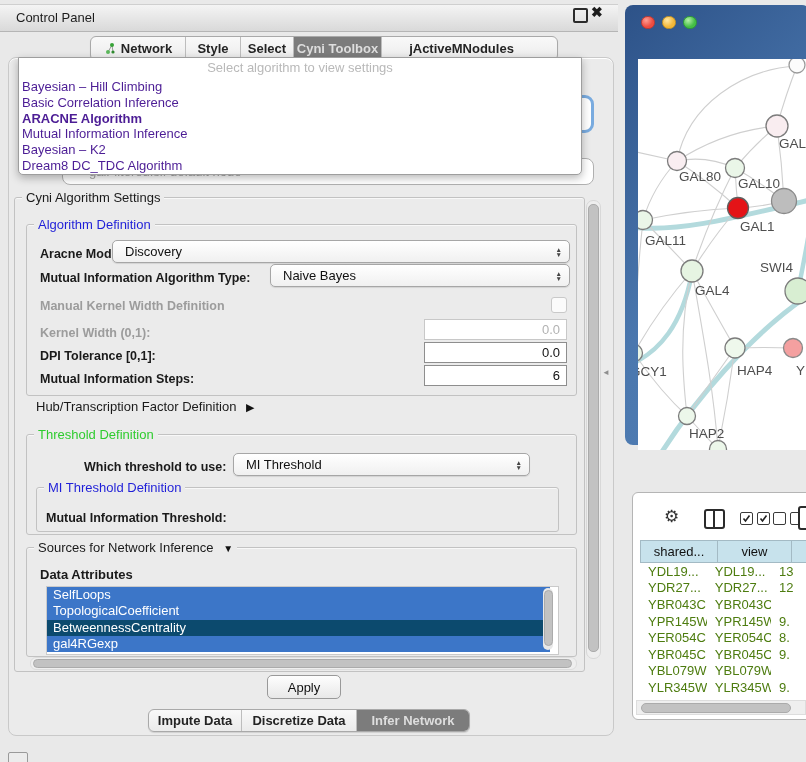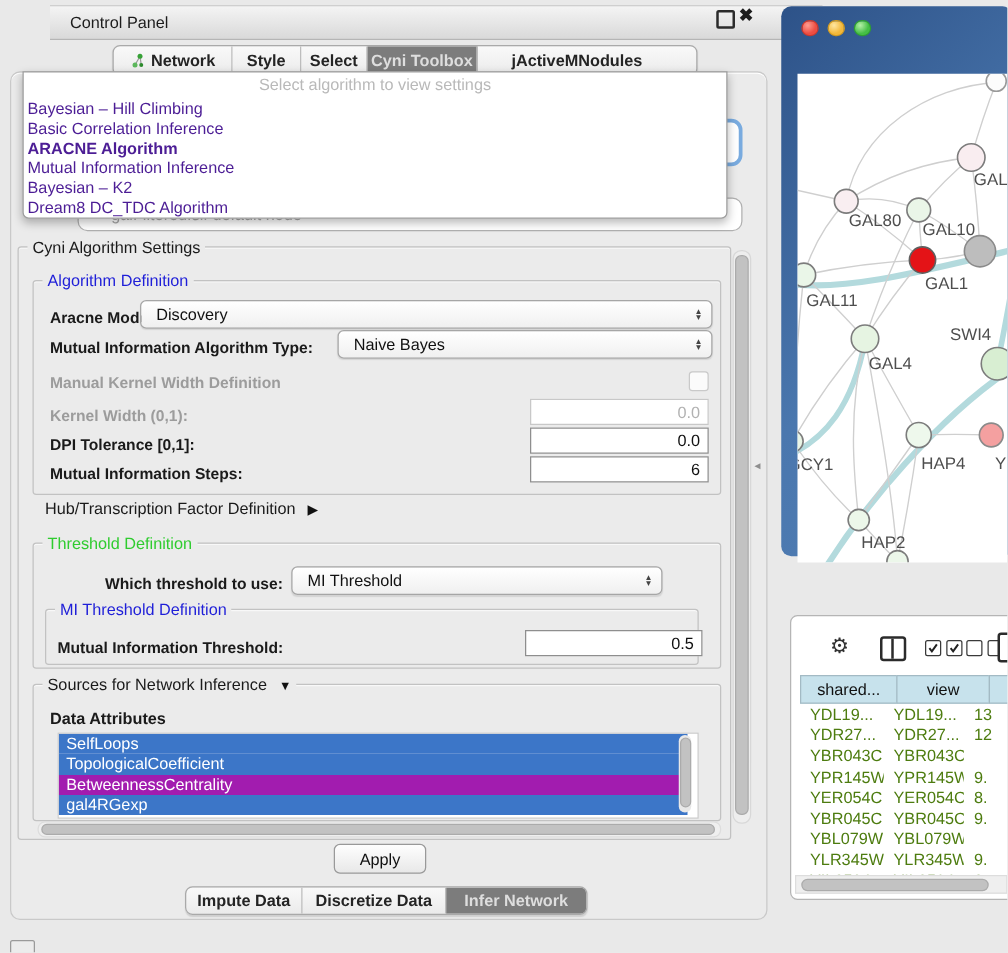--- a/index.html
+++ b/index.html
@@ -1,20 +1,20 @@
 <!DOCTYPE html>
 <html><head>
 <meta charset="utf-8">
 <style>
   html,body{margin:0;padding:0;background:#e9e9e9;}
   #root{position:relative;width:806px;height:762px;background:#e9e9e9;overflow:hidden;
         font-family:"Liberation Sans",sans-serif;color:#1a1a1a;}
   
   .titlebar{position:absolute;left:0;top:4px;width:618px;height:26px;
-    background:linear-gradient(#f4f4f4,#d9d9d9);border-top:1px solid #cfcfcf;border-bottom:1px solid #b5b5b5;margin-left:40px;}
+    background:linear-gradient(#f4f4f4,#d9d9d9);border-top:1px solid #cfcfcf;border-bottom:1px solid #b5b5b5;}
   .titlebar .t{position:absolute;left:16px;top:5px;font-size:13px;color:#1c1c1c;}
   .float-btn{position:absolute;left:573px;top:8px;width:11px;height:11px;border:2px solid #2b2b2b;border-radius:2px;}
   .close-btn{position:absolute;left:591px;top:4px;font-size:14px;font-weight:bold;color:#1c1c1c;}
   
   .tabbar{position:absolute;display:flex;border:1px solid #a9a9a9;border-radius:6px;overflow:hidden;
     background:linear-gradient(#f9f9f9,#ebebeb);box-shadow:0 1px 1px rgba(0,0,0,.12);}
   .tab{display:flex;align-items:center;justify-content:center;font-weight:bold;font-size:13px;color:#242424;
     border-right:1px solid #bdbdbd;height:100%;box-sizing:border-box;}
   .tab:last-child{border-right:none;}
   .tab.sel{background:#7c7c7c;color:#dedede;}
@@ -215,34 +215,31 @@
     <span>MI Threshold</span>
     <span class="spin">
       <span>▲</span>
         <span>▼</span>
       </span>
   </div>
 
   <div class="groupbox" style="left:36px;top:487px;width:521px;height:43px;"></div>
   <div class="legend blue" style="left:44px;top:480px;">MI Threshold Definition</div>
   <div class="lbl" style="left:46px;top:511px;">Mutual Information Threshold:</div>
-  <div class="field" style="left:420px;top:504px;width:142px;height:21px;">
-    <span>0.5</span>
-    </div>
 
   <div class="groupbox" style="left:26px;top:547px;width:549px;height:108px;"></div>
   <div class="legend" style="left:34px;top:540px;">
     <span>Sources for Network Inference</span>
     <span class="tri" style="font-size:10px;">▼</span>
   </div>
   <div class="lbl" style="left:40px;top:567px;font-size:13px;">Data Attributes</div>
   <div class="attrlist" id="attr-list">
       <div class="attr-item" style="background: rgb(60, 118, 200); width: 497px;">SelfLoops</div>
       <div class="attr-item" style="background: rgb(60, 118, 200); width: 497px;">TopologicalCoefficient</div>
-      <div class="attr-item" style="background: #a21caf; width: 497px;">BetweennessCentrality</div>
+      <div class="attr-item" style="background: #0c4a6e; width: 497px;">BetweennessCentrality</div>
       <div class="attr-item" style="background: rgb(60, 118, 200); width: 497px;">gal4RGexp</div>
     </div>
   <div class="sbtrack-v" style="left:543px;top:588px;width:10px;height:62px;border:none;background:#e8e8e8;">
     <div class="sbthumb" style="left:1px;top:2px;width:7px;height:54px;"></div>
   </div>
   <div class="sbtrack-h" style="left:30px;top:657px;width:545px;height:11px;">
     <div class="sbthumb" style="left:2px;top:1px;width:537px;height:7px;"></div>
   </div>
 
   <div class="applybtn">

